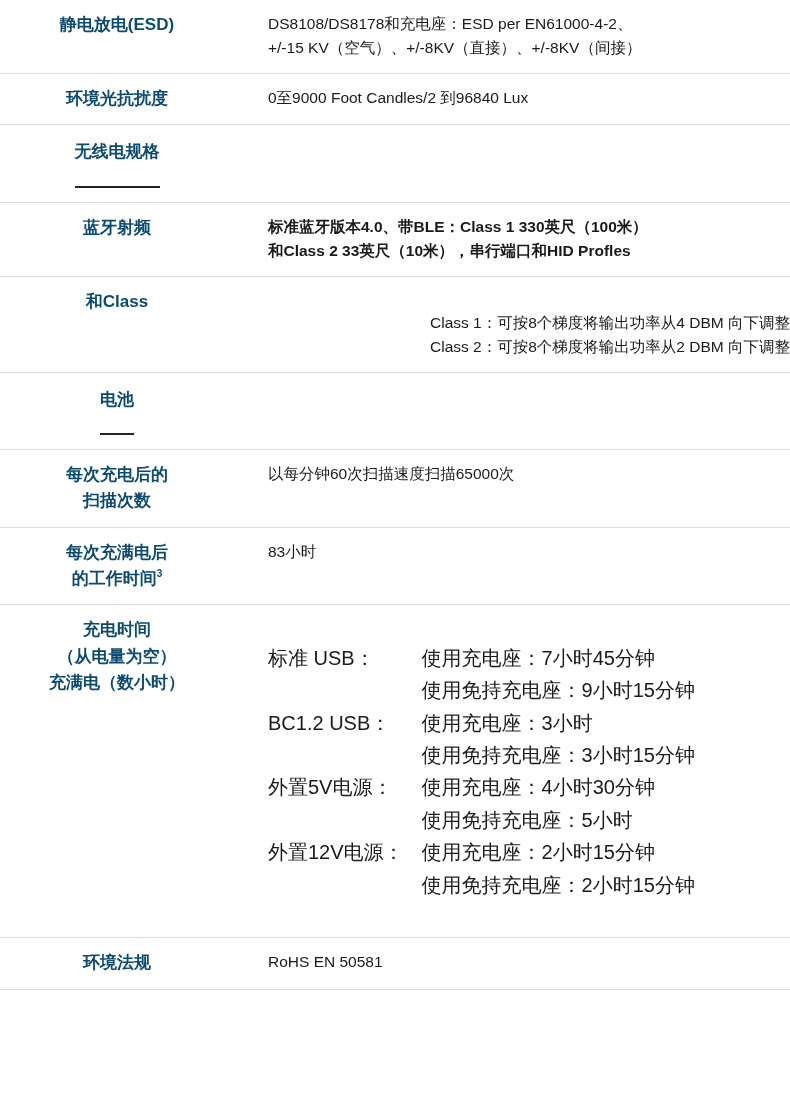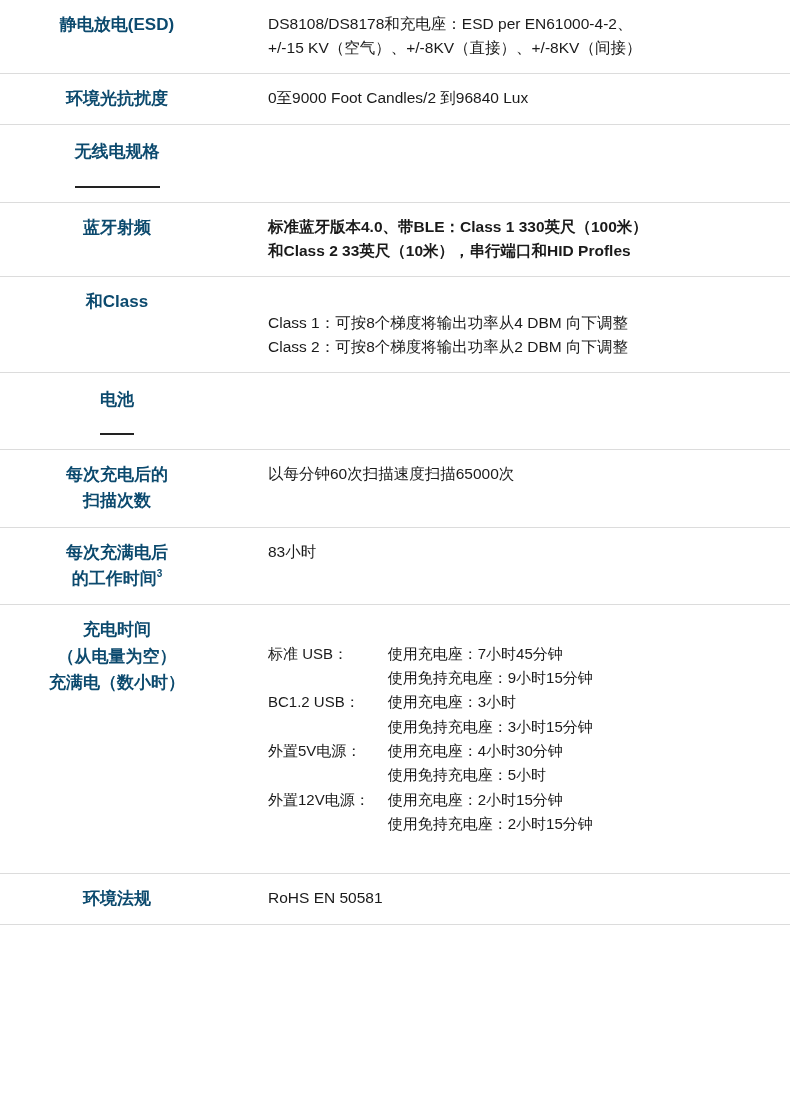--- a/index.html
+++ b/index.html
@@ -56,37 +56,38 @@
     padding-bottom: 20px;
     display: inline-block;
   }
   tr.section td {
     padding-top: 14px;
     padding-bottom: 14px;
   }
   
   td.value.offset-top {
     padding-top: 34px;
+    text-align: right;
   }
   sup {
     font-size: 10px;
     vertical-align: super;
     font-weight: bold;
   }
   
   .kv-list {
     display: table;
     border-spacing: 0;
   }
   .kv-row {
     display: table-row;
   }
   .kv-k, .kv-v {
     display: table-cell;
-    font-size: 15px;
+    font-size: 20px;
     line-height: 1.62;
     white-space: nowrap;
     padding: 0;
   }
   .kv-k {
     padding-right: 18px;
   }
   .left-pad-table {
     padding-left: 16px;
   }

